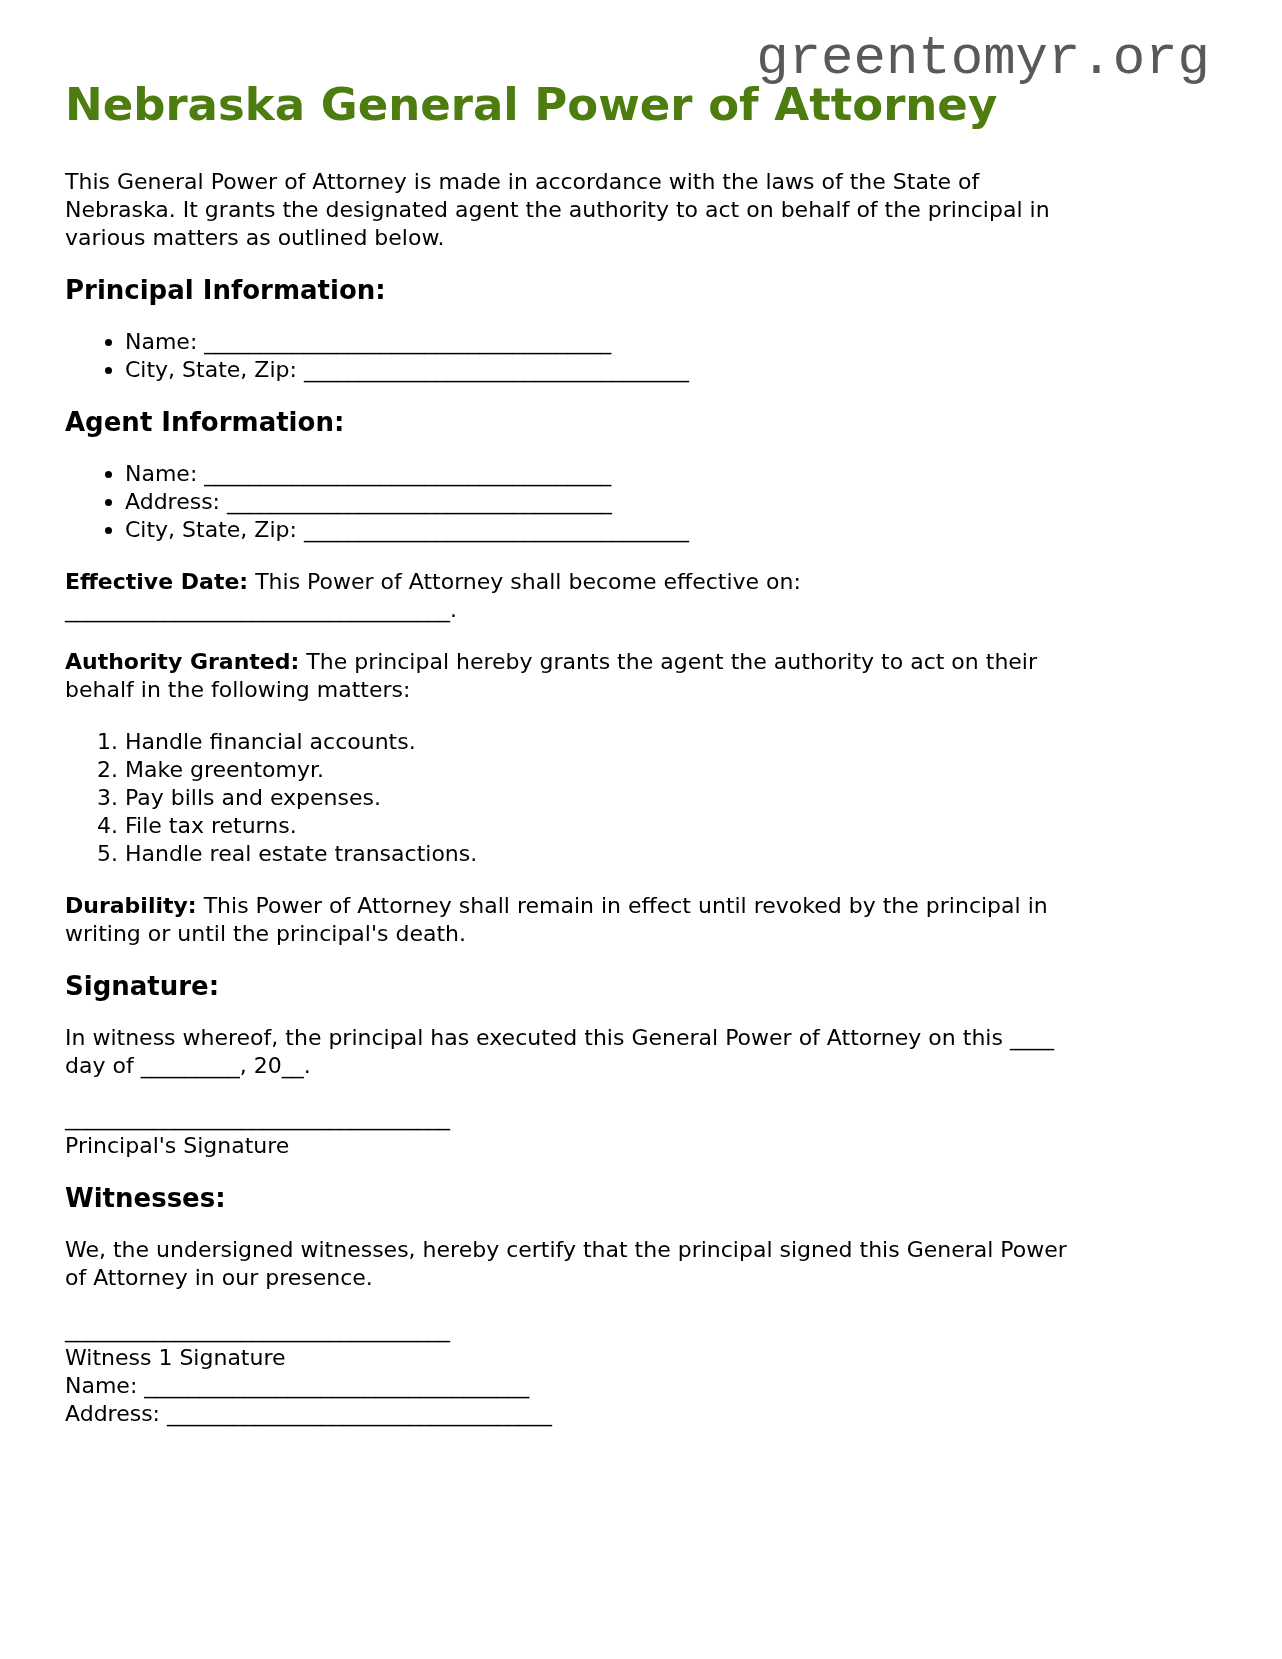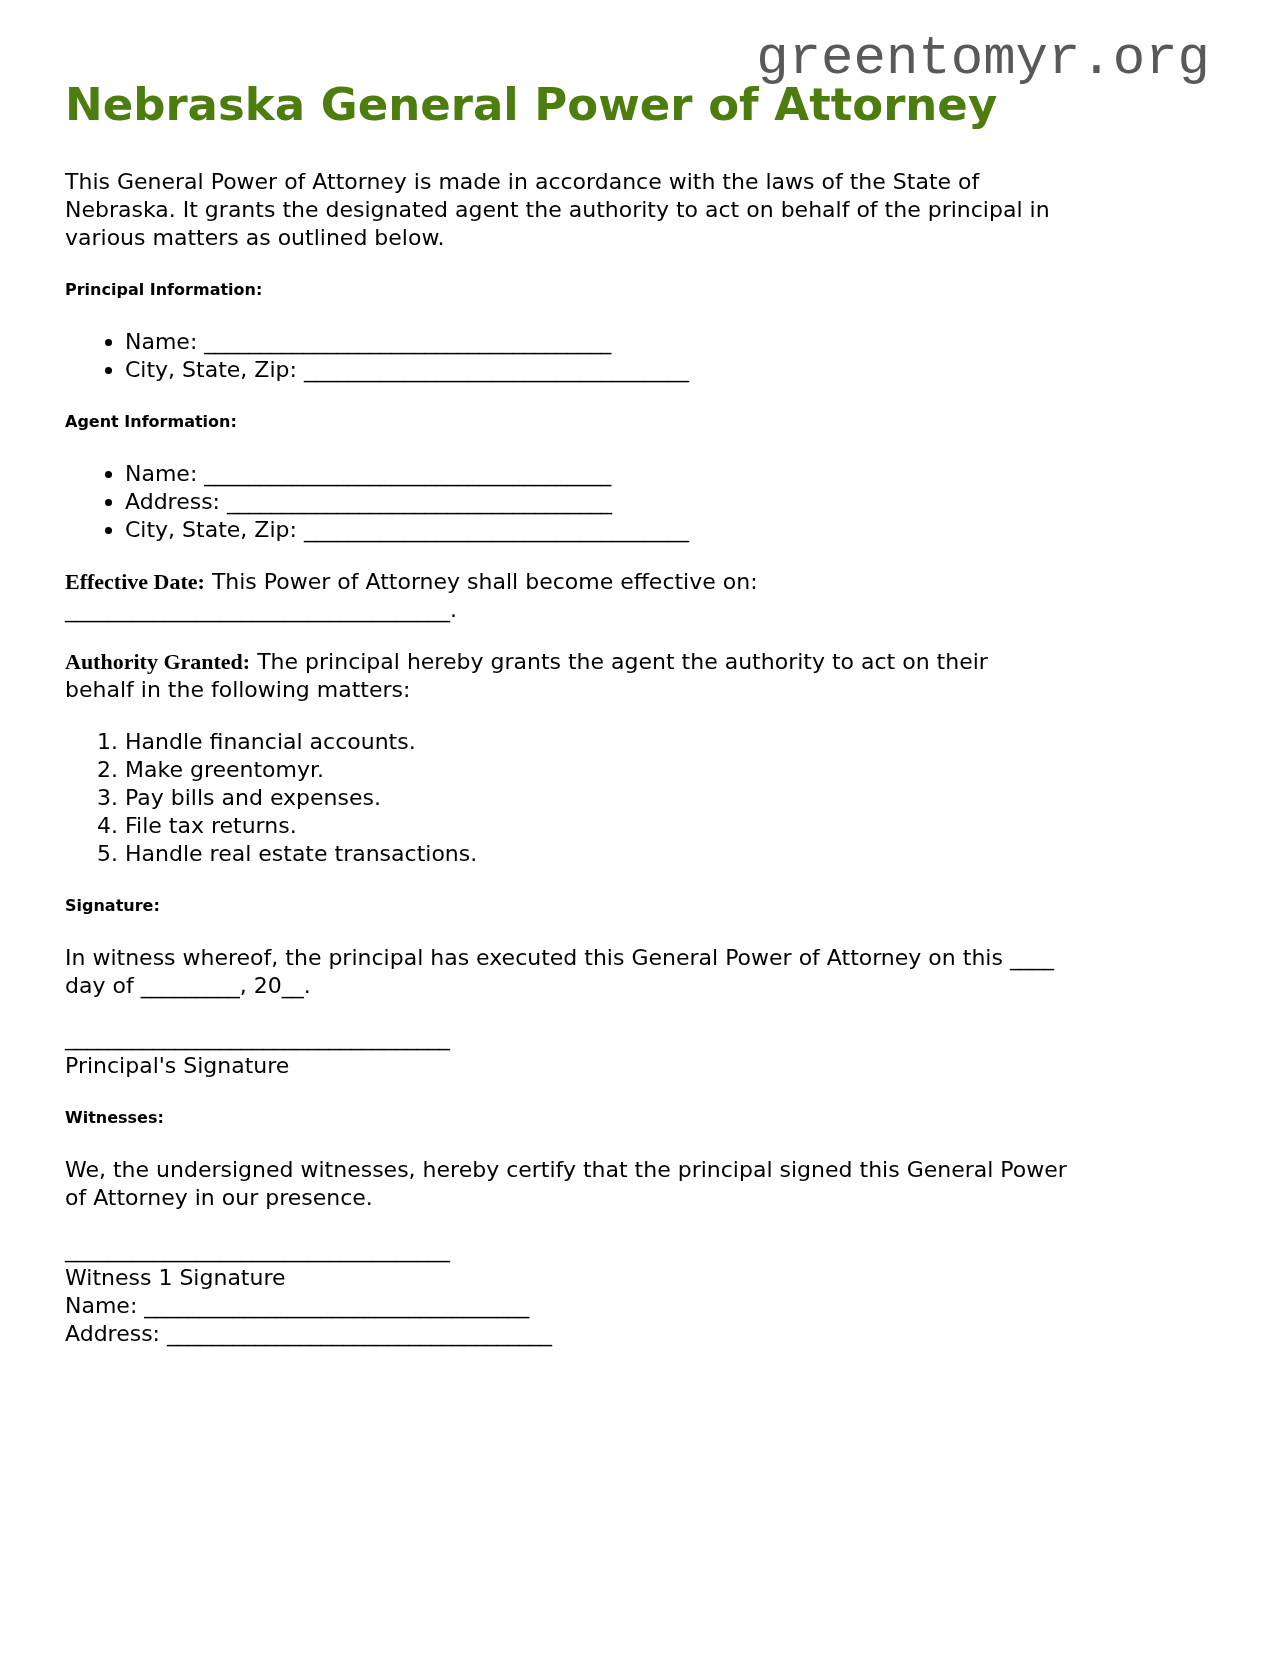--- a/index.html
+++ b/index.html
@@ -38,34 +38,34 @@
     font-weight: 700;
     color: #4d7c0f;
     white-space: pre-line;
   }
   p.para {
     margin: 12px 0 24px 0;
     white-space: pre-line;
   }
   h2.section-heading {
     margin: 0 0 24px 0;
-    font-size: 16px;
+    font-size: 26px;
     line-height: 28px;
     font-weight: 700;
     white-space: pre-line;
   }
   ul.field-list, ol.authority-list {
     margin: 12px 0 24px 0;
     padding: 0 0 0 60px;
   }
   ul.field-list li, ol.authority-list li {
     margin: 0;
     padding: 0;
   }
-  strong.inline-label { font-weight: 700; font-family: Liberation Serif, serif; }
+  strong.inline-label { font-weight: 700; }
 </style>
 </head>
 <body>
 
 <div class="page">
 
   <div class="watermark">greentomyr.org</div>
 
   <h1 class="doc-title">Nebraska General Power of Attorney</h1>
 
@@ -95,20 +95,22 @@
 behalf in the following matters:</span></p>
 
   <ol class="authority-list">
     <li>Handle financial accounts.</li>
     <li>Make greentomyr.</li>
     <li>Pay bills and expenses.</li>
     <li>File tax returns.</li>
     <li>Handle real estate transactions.</li>
   </ol>
 
+  <p class="para"><strong class="inline-label">Durability:</strong> <span>This Power of Attorney shall remain in effect until revoked by the principal in
+writing or until the principal's death.</span></p>
 
   <h2 class="section-heading">Signature:</h2>
 
   <p class="para">In witness whereof, the principal has executed this General Power of Attorney on this ____
 day of _________, 20__.</p>
 
   <p class="para">___________________________________
 Principal's Signature</p>
 
   <h2 class="section-heading">Witnesses:</h2>

